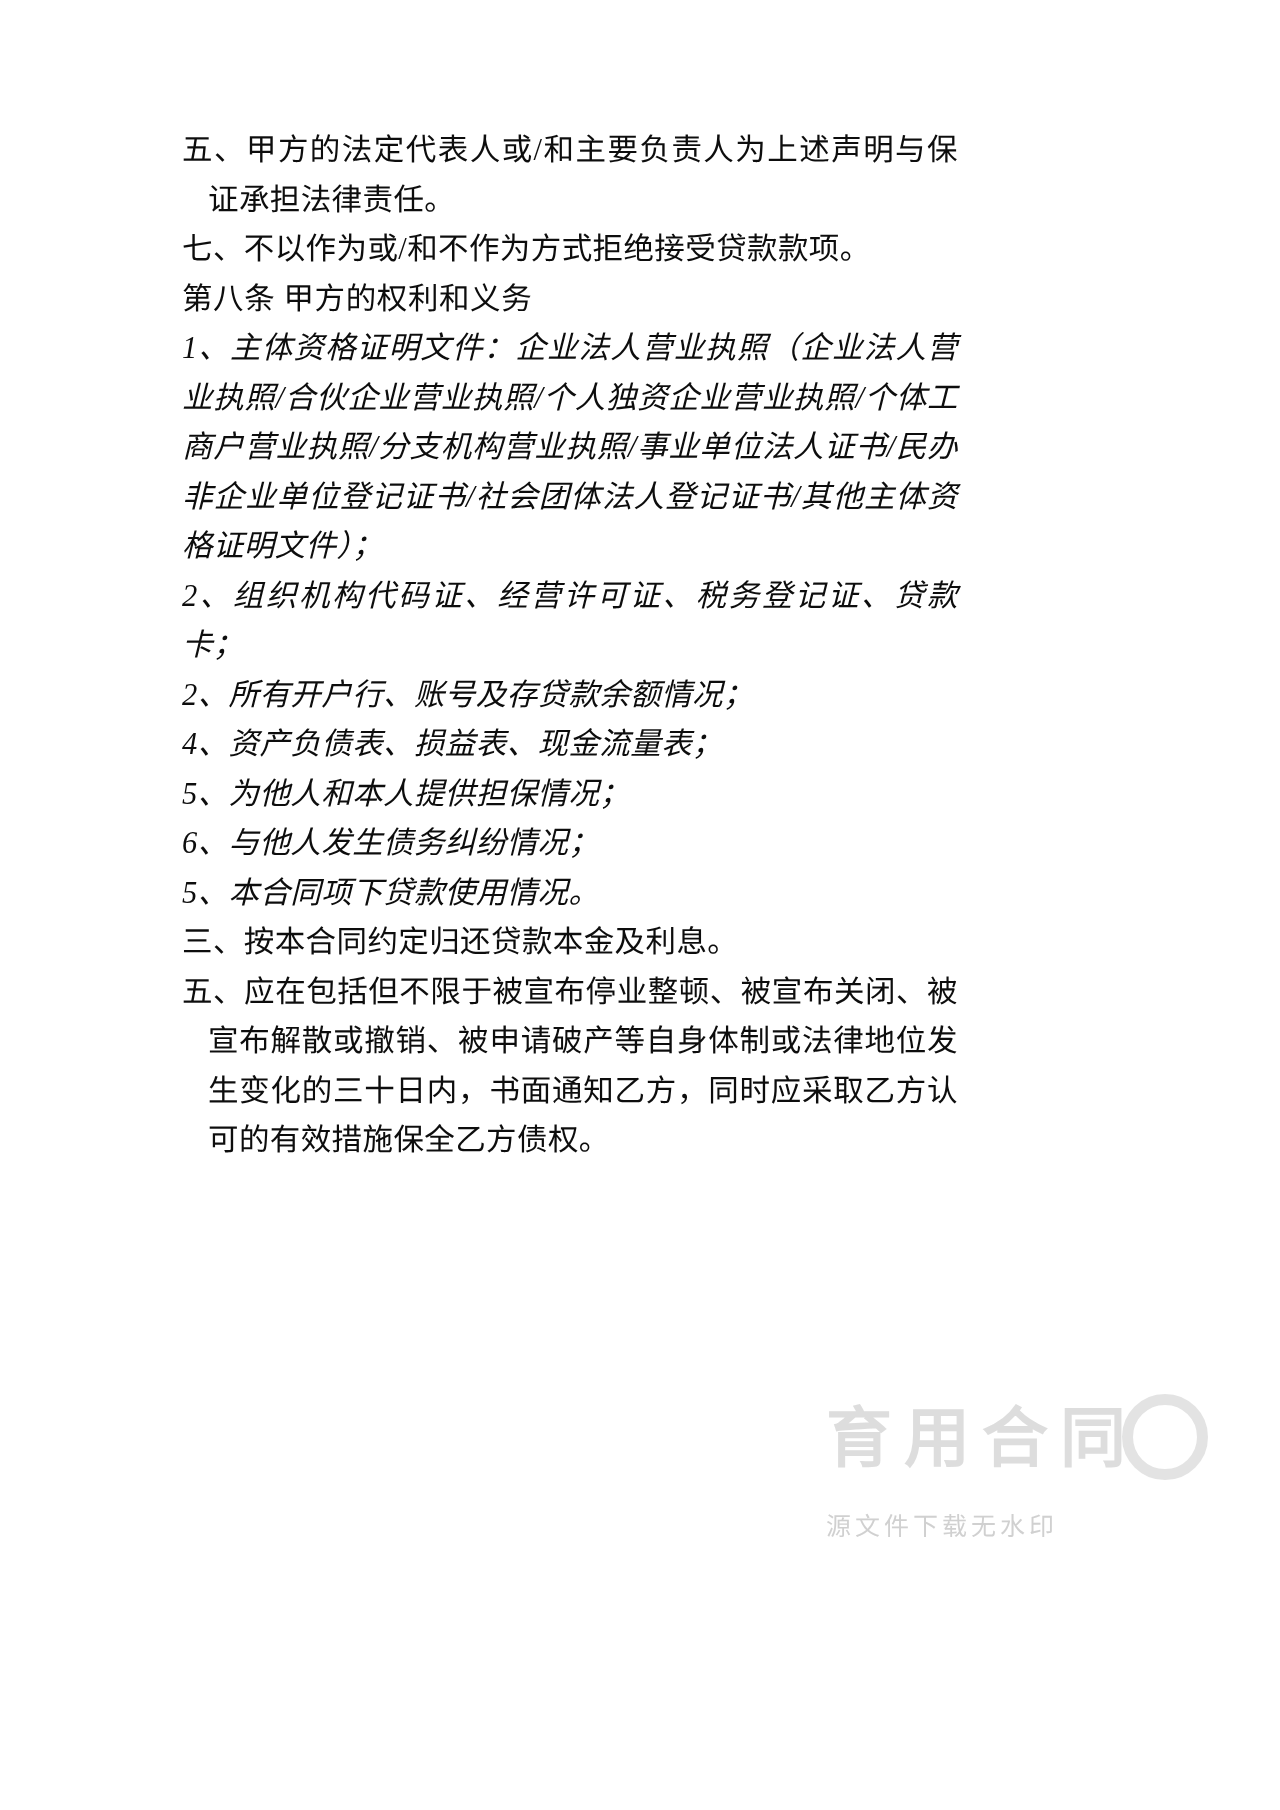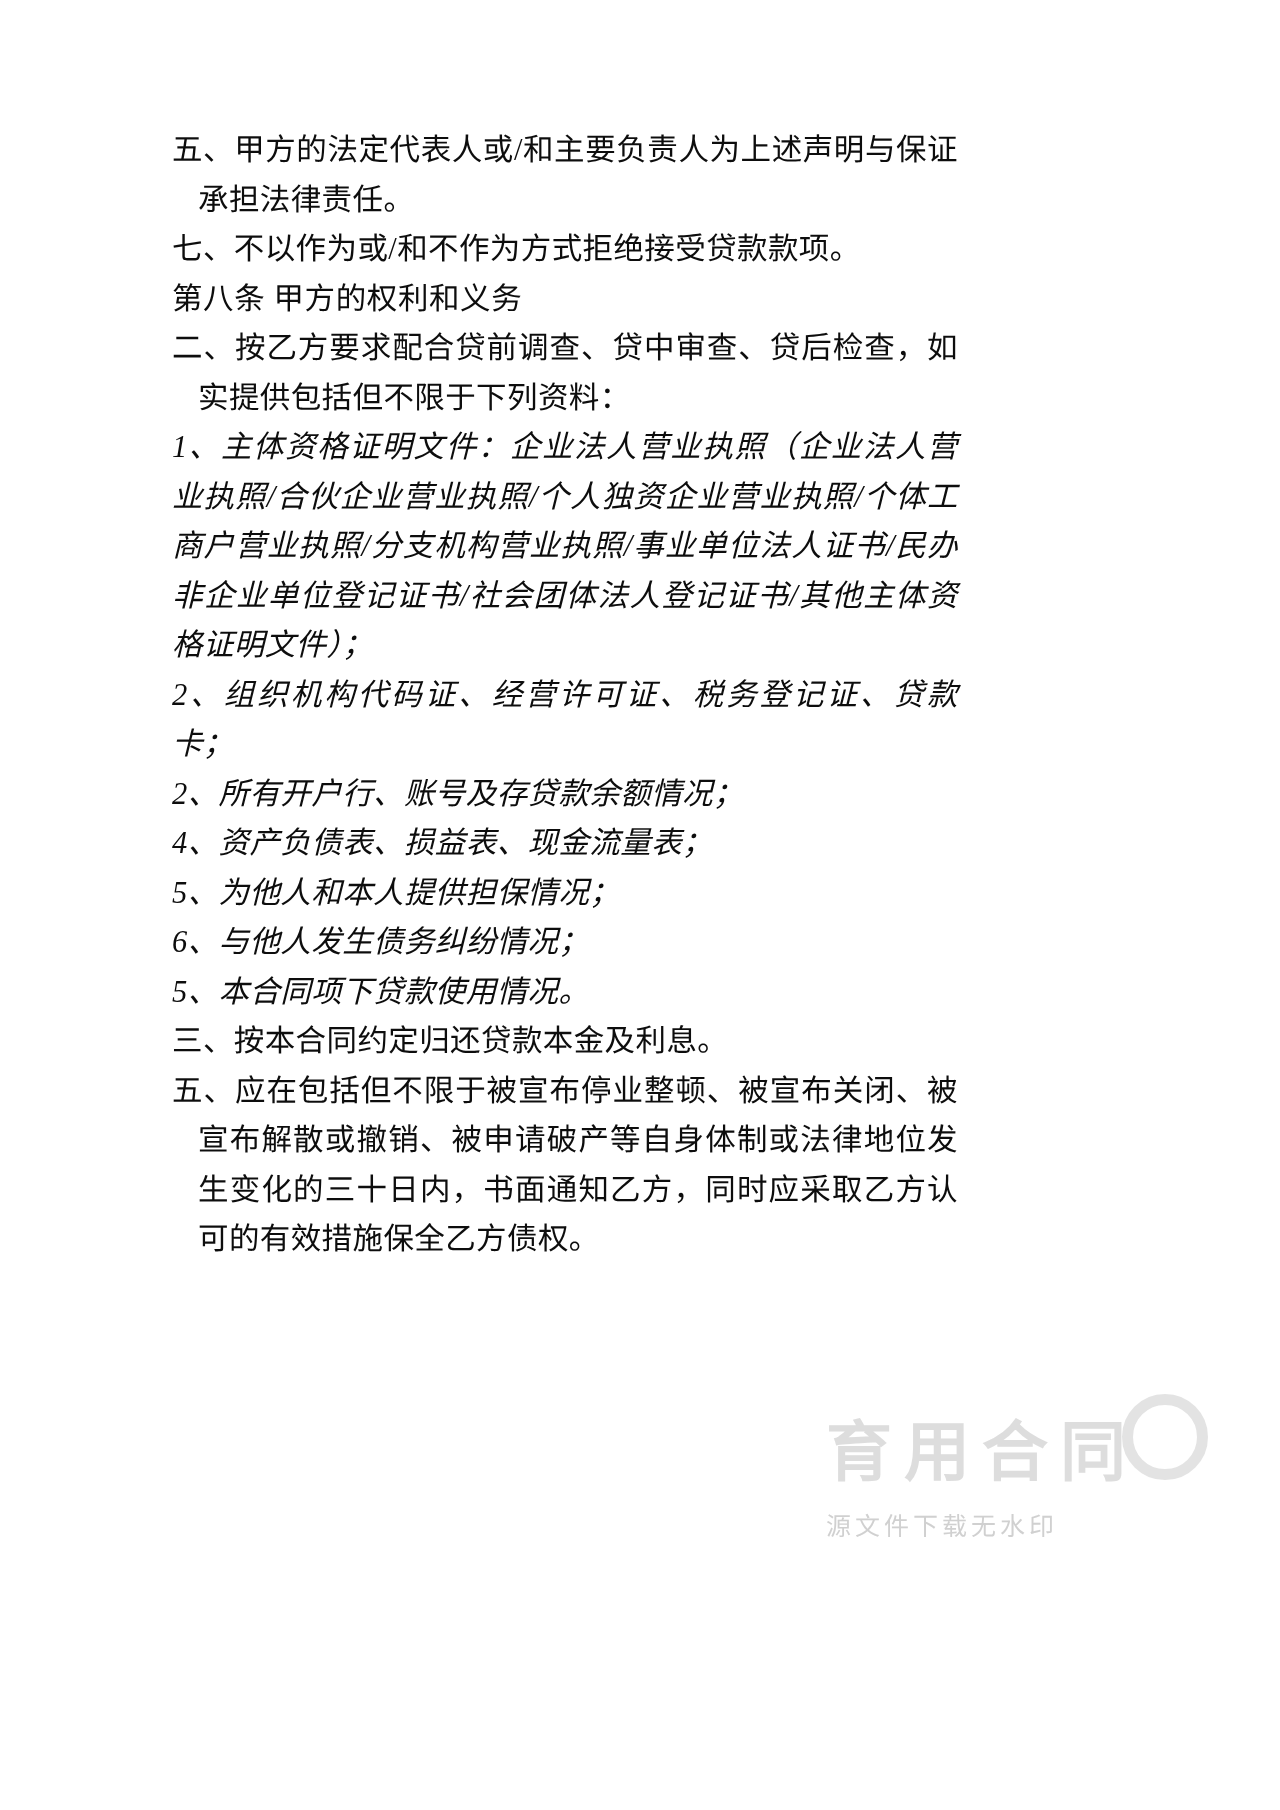--- a/index.html
+++ b/index.html
@@ -25,21 +25,21 @@
     top: 126px;
     width: 790px;
   }
   .para {
     font-size: 30.5px;
     line-height: 49.5px;
     color: #0d0d0d;
     letter-spacing: 0.4px;
     text-align: justify;
     text-justify: inter-ideograph;
-    margin: 0 0 0 4px;
+    margin: 0 0 0 14px;
     font-family: "Liberation Serif", "DejaVu Serif", serif;
     font-weight: 400;
     text-indent: 0;
   }
   .para.indent1 {
     padding-left: 26px;
     text-indent: -26px;
   }
   .para.hang {
     text-indent: 0;
@@ -70,21 +70,21 @@
     line-height: 1.06;
     white-space: nowrap;
   }
   .wm-sub {
     font-family: "Liberation Sans", "DejaVu Sans", sans-serif;
     font-size: 25px;
     font-weight: 400;
     color: #c4c4c4;
     opacity: 0.78;
     letter-spacing: 4px;
-    margin-top: 18px;
+    margin-top: 32px;
     white-space: nowrap;
   }
   .wm-ring {
     position: absolute;
     right: 72px;
     bottom: 330px;
     width: 86px;
     height: 86px;
     border: 11px solid #cccccc;
     border-radius: 50%;
@@ -100,21 +100,20 @@
   <div class="content">
 
     <p class="para indent1">五、甲方的法定代表人或/和主要负责人为上述声明与保证承担法律责任。</p>
 
 
     <p class="para indent1">七、不以作为或/和不作为方式拒绝接受贷款款项。</p>
 
     <p class="para heading">第八条 甲方的权利和义务</p>
 
 
-    <p class="para indent1">二、按乙方要求配合贷前调查、贷中审查、贷后检查，如实提供包括但不限于下列资料：</p>
 
     <p class="para hang">1、主体资格证明文件：企业法人营业执照（企业法人营业执照/合伙企业营业执照/个人独资企业营业执照/个体工商户营业执照/分支机构营业执照/事业单位法人证书/民办非企业单位登记证书/社会团体法人登记证书/其他主体资格证明文件）；</p>
 
     <p class="para hang">2、组织机构代码证、经营许可证、税务登记证、贷款卡；</p>
 
     <p class="para hang">2、所有开户行、账号及存贷款余额情况；</p>
 
     <p class="para hang">4、资产负债表、损益表、现金流量表；</p>
 
     <p class="para hang">5、为他人和本人提供担保情况；</p>

